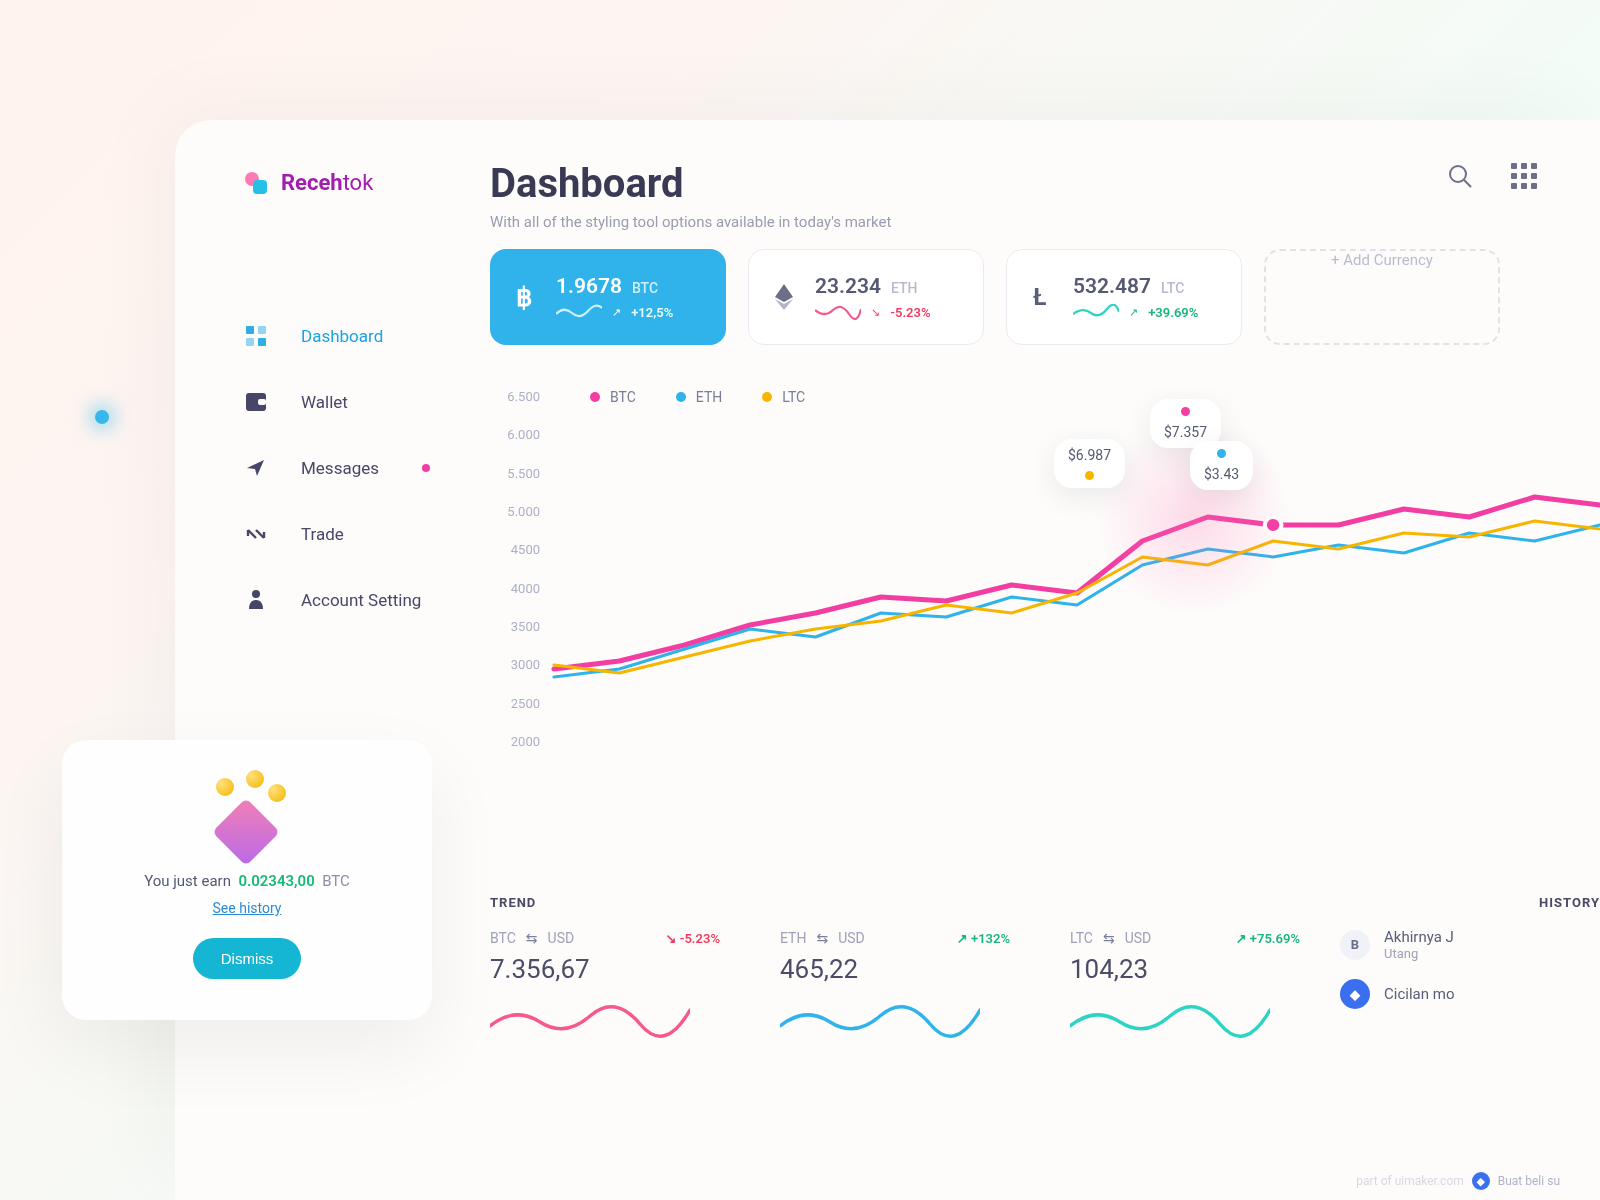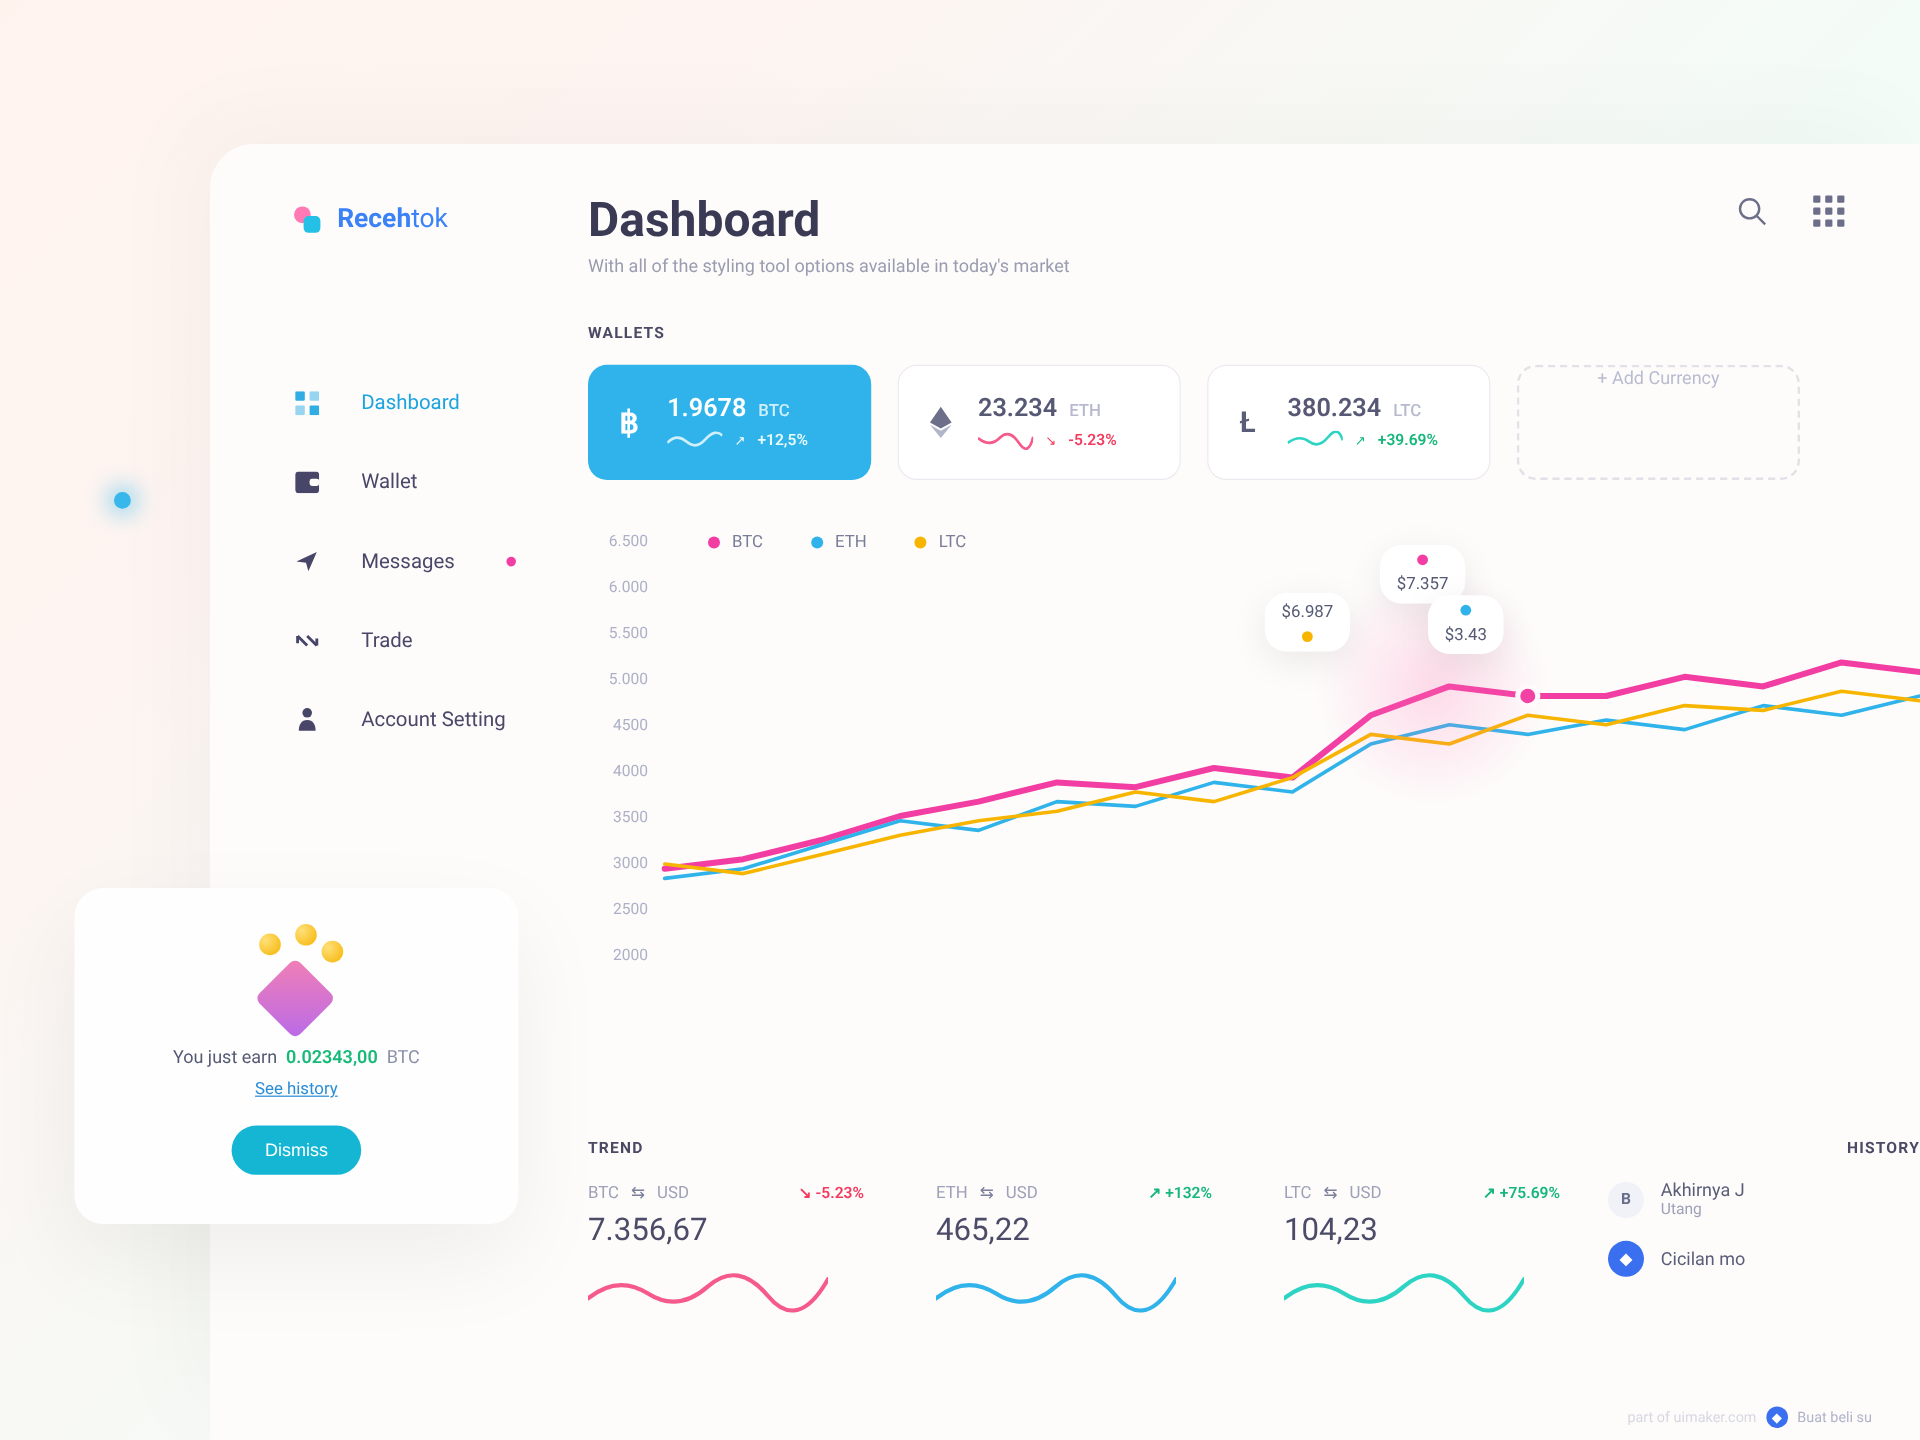--- a/index.html
+++ b/index.html
@@ -25,21 +25,21 @@
   .brand { display: flex; align-items: center; gap: 14px; }
   .brand-icon {
     width: 22px; height: 22px; position: relative;
   }
   .brand-icon::before {
     content:""; position:absolute; width:14px; height:14px; background:#ff7ab4; border-radius:50%; left:0; top:0;
   }
   .brand-icon::after {
     content:""; position:absolute; width:14px; height:14px; background:#25c0e6; border-radius:4px; left:8px; top:8px;
   }
-  .brand-text { font-size: 22px; color:#3b82f6; font-weight:400; }
+  .brand-text { font-size: 22px; color:#a21caf; font-weight:400; }
   .brand-text b { font-weight:700; }
   .nav { margin-top: 130px; display:flex; flex-direction:column; gap:44px; }
   .nav-item { display:flex; align-items:center; gap:34px; font-size:17px; color:#4a4768; cursor:pointer; position:relative; }
   .nav-item.active { color:#1aa4e0; }
   .nav-item .dot { width:8px; height:8px; border-radius:50%; background:#f23ea3; position:absolute; right:60px; }
   .nav-icon { width:22px; height:22px; display:flex; align-items:center; justify-content:center; color:inherit; }
   .active-marker {
     position:absolute; left:-80px; top:290px; width:14px; height:14px; border-radius:50%;
     background:#37b7ea; box-shadow:0 0 18px 6px rgba(55,183,234,0.45);
   }
@@ -228,21 +228,20 @@
               <span></span>
               <span></span>
               <span></span>
               <span></span>
               <span></span>
           </div>
         </div>
       </div>
     </div>
 
-    <div class="section-label">WALLETS</div>
 
     <div class="wallets">
 
       <div class="wallet active">
         <span class="sym">
           <svg width="24" height="30" viewBox="0 0 24 30" fill="#fff">
               <text x="3" y="24" font-size="26" font-weight="700">฿</text>
             </svg>
         </span>
         <div class="info">
@@ -283,21 +282,21 @@
       </div>
 
       <div class="wallet">
         <span class="sym">
           <svg width="22" height="28" viewBox="0 0 22 28">
               <text x="2" y="22" font-size="24" font-weight="700" fill="#5a5d78">Ł</text>
             </svg>
         </span>
         <div class="info">
           <div class="row1">
-              <span class="amt">380.234</span>
+              <span class="amt">532.487</span>
               <span class="cur">LTC</span>
             </div>
           <div class="row2">
             <svg class="spark" viewBox="0 0 46 16">
                 <path d="M0 10 Q10 3 18 9 T34 5 T46 8" stroke="#2ed4c3" stroke-width="2.2" fill="none"></path>
               </svg>
             <span class="arrow" style="color:#15b77a">↗</span>
             <span class="delta up">+39.69%</span>
           </div>
         </div>

